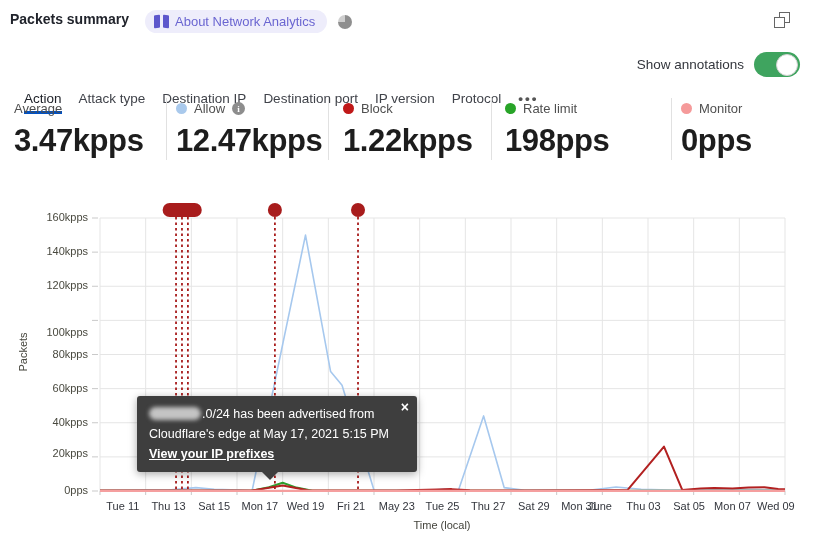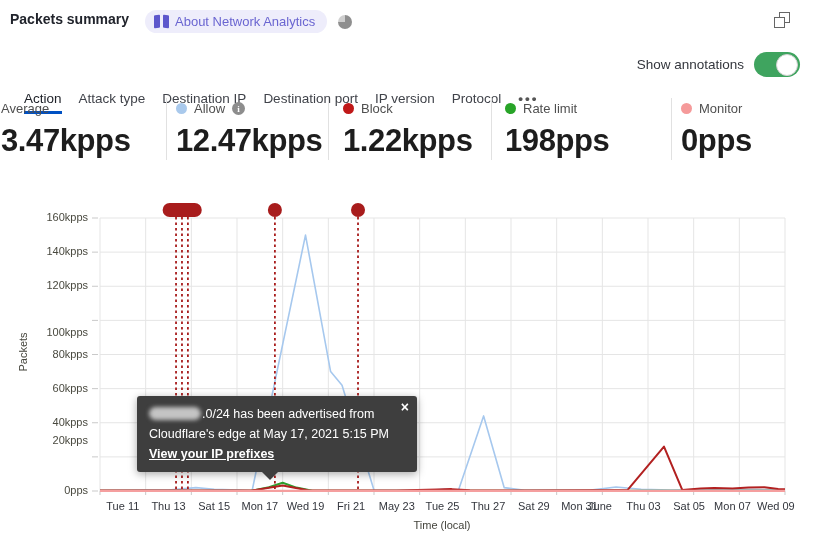--- a/index.html
+++ b/index.html
@@ -93,21 +93,21 @@
     <div class="tab">Protocol</div>
     <div class="tab more">•••</div>
   </div>
   <div class="annot-toggle-wrap">
     <span class="annot-label">Show annotations</span>
     <span class="toggle">
         <span class="knob"></span>
       </span>
   </div>
 
-  <div class="stat" style="left:1px">
+  <div class="stat" style="left:14px">
     <div class="stat-label-row">
         <span class="stat-label">Average</span>
       </div>
     <div class="stat-value">3.47kpps</div>
   </div>
   <div class="stat" style="left:176px">
     <div class="stat-label-row">
       <span class="dot" style="background: rgb(169, 201, 236);"></span>
       <span class="stat-label">Allow</span>
       <span class="info-icon">i</span>
@@ -201,21 +201,21 @@
       <line x1="97.90833333333333" x2="97.90833333333333" y1="17" y2="291" stroke="#a81c1c" stroke-width="1.8" stroke-dasharray="2.5 3"></line>
       <line x1="184.90333333333334" x2="184.90333333333334" y1="17" y2="291" stroke="#a81c1c" stroke-width="1.8" stroke-dasharray="2.5 3"></line>
       <line x1="268.01666666666665" x2="268.01666666666665" y1="17" y2="291" stroke="#a81c1c" stroke-width="1.8" stroke-dasharray="2.5 3"></line>
       <rect x="72.64166666666667" y="3" width="39.116666666666674" height="14" rx="7" fill="#a81c1c"></rect>
       <circle cx="184.90333333333334" cy="10" r="7" fill="#a81c1c"></circle>
       <circle cx="268.01666666666665" cy="10" r="7" fill="#a81c1c"></circle>
     </svg>
   <div class="time-label">Time (local)</div>
 
   <div class="ylab" style="top: 484px;">0pps</div>
-    <div class="ylab" style="top: 434px;">20kpps</div>
+    <div class="ylab" style="top: 447px;">20kpps</div>
     <div class="ylab" style="top: 415.75px;">40kpps</div>
     <div class="ylab" style="top: 381.625px;">60kpps</div>
     <div class="ylab" style="top: 347.5px;">80kpps</div>
     <div class="ylab" style="top: 326px;">100kpps</div>
     <div class="ylab" style="top: 279.25px;">120kpps</div>
     <div class="ylab" style="top: 245.125px;">140kpps</div>
     <div class="ylab" style="top: 211px;">160kpps</div>
     <div class="xlab" style="left: 87.8333px;">Tue 11</div>
     <div class="xlab" style="left: 133.5px;">Thu 13</div>
     <div class="xlab" style="left: 179.167px;">Sat 15</div>

